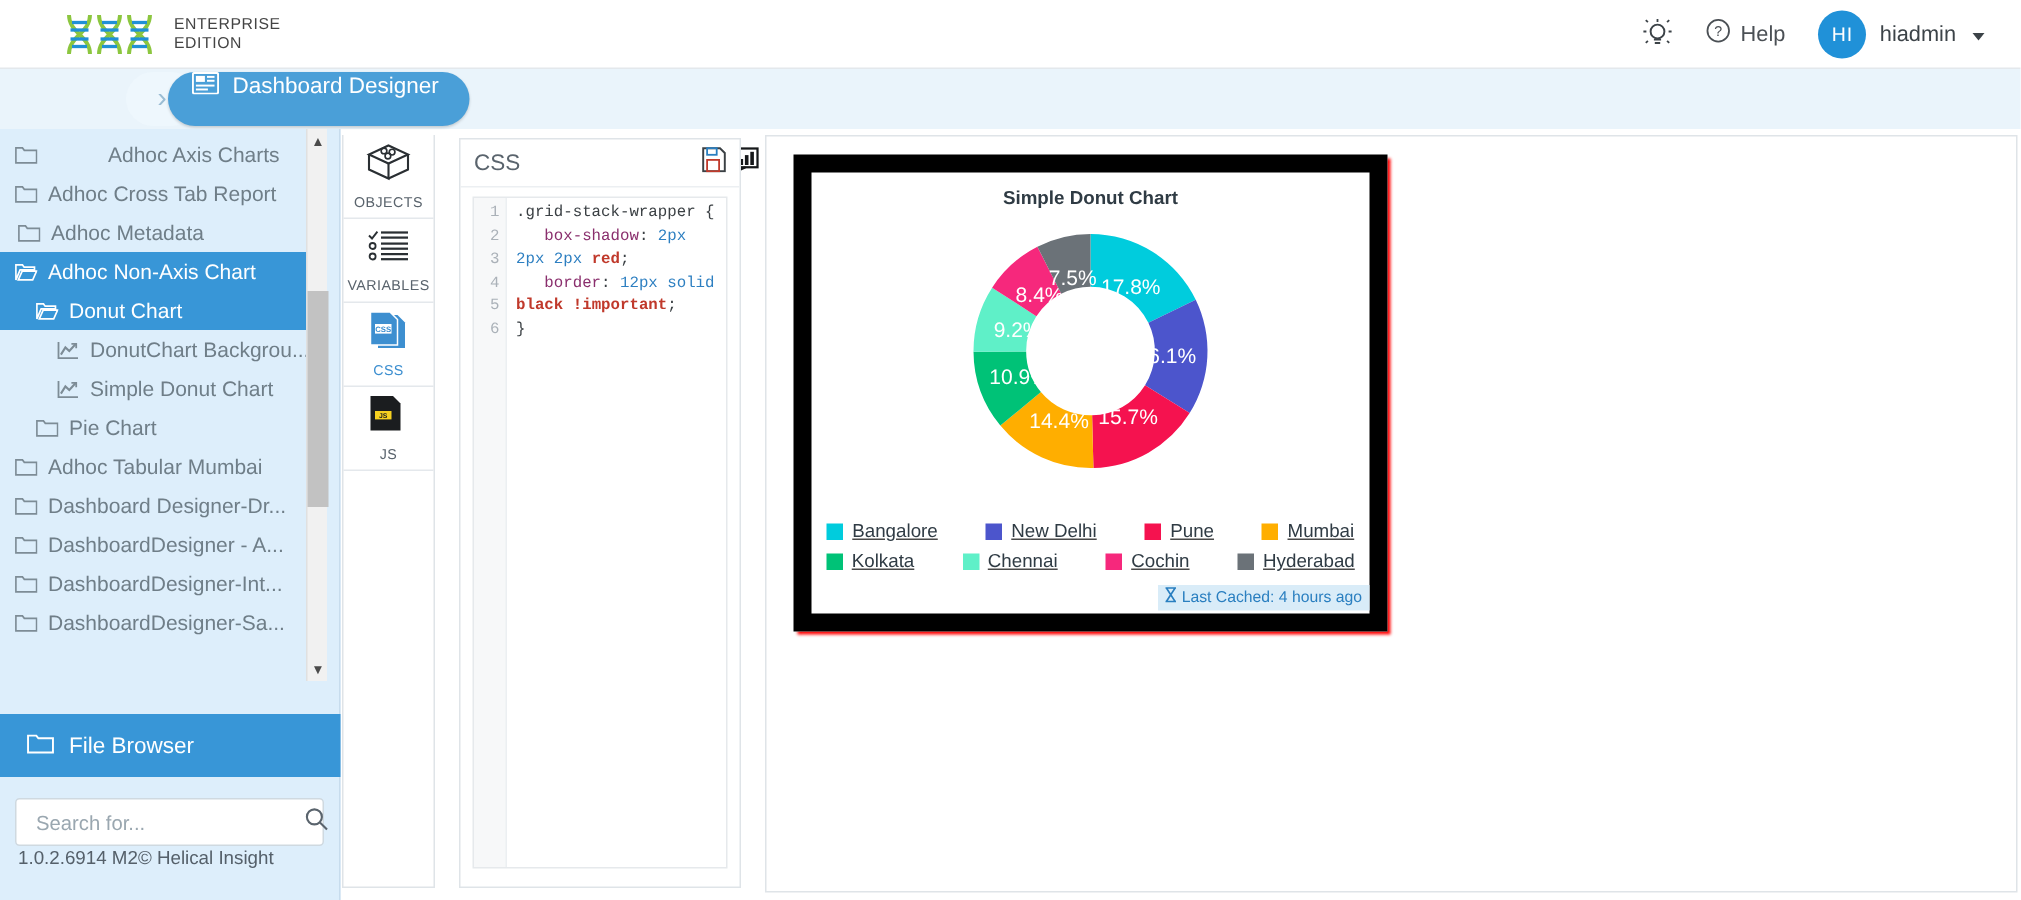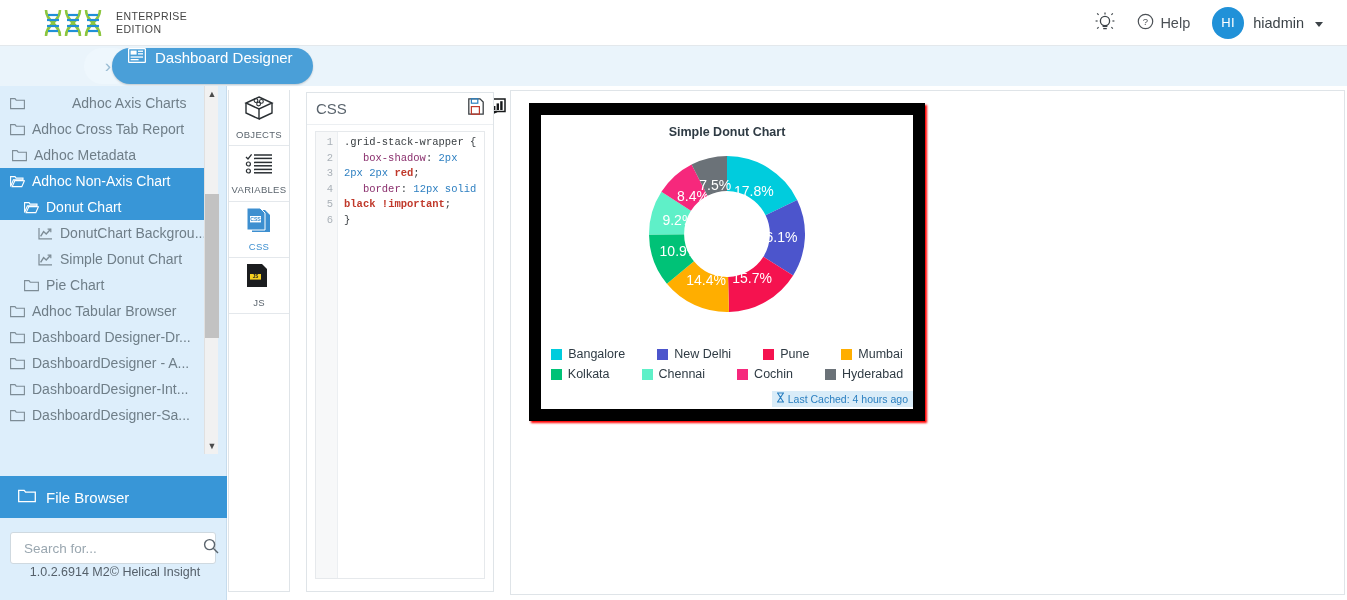--- a/index.html
+++ b/index.html
@@ -107,21 +107,21 @@
     background: #fff; border: 1px solid #cfd9e0; border-radius: 3px;
     display: flex; align-items: center; padding: 0 8px 0 11px;
   }
   .search-wrap input {
     border: none; outline: none; flex: 1; font-size: 13.5px;
     color: #6f7e88; font-family: "Liberation Sans", sans-serif; background: transparent;
   }
   .search-wrap input::placeholder { color: #9aa7b0; }
   .foot {
     position: absolute; left: 12px; top: 479px; width: 206px;
-    display: flex; justify-content: center; font-size: 12.5px; color: #55606a;
+    display: flex; justify-content: flex-start; font-size: 12.5px; color: #55606a;
   }
   
   .strip {
     position: absolute; left: 228px; top: 90px; width: 62px; height: 502px;
     background: #ffffff; border: 1px solid #dfe4e8; border-top: none;
   }
   .strip-item {
     height: 56px; border-bottom: 1px solid #e4e8ec;
     display: flex; flex-direction: column; align-items: center;
     justify-content: center; gap: 4px; cursor: pointer;
@@ -171,21 +171,21 @@
     text-align: center; font-size: 12.5px; font-weight: bold;
     color: #2f3b44; margin-top: 10px;
   }
   .donut-wrap { position: relative; width: 100%; height: 192px; }
   .donut-svg { position: absolute; left: 50%; transform: translateX(-50%); top: 0; }
   .legend {
     position: absolute; left: 0; top: 232px; width: 100%;
     display: flex; flex-wrap: wrap; justify-content: center;
     column-gap: 14px; row-gap: 6px; padding: 0 10px;
   }
-  .legend-row { display: flex; justify-content: center; gap: 32px; width: 100%; }
+  .legend-row { display: flex; justify-content: center; gap: 32px; width: 100%; text-decoration: underline; }
   .legend-item { display: flex; align-items: center; gap: 6px; cursor: pointer; }
   .legend-swatch { width: 11px; height: 11px; display: inline-block; }
   .legend-label { font-size: 12.5px; color: #2f3b44; }
   .cached {
     position: absolute; right: 0; bottom: 2px; background: #d9ecf8;
     color: #2a7fc0; font-size: 10.5px; padding: 1px 5px 2px 4px;
     display: flex; align-items: center; gap: 3px; cursor: pointer;
   }
 </style>
 </head>
@@ -394,21 +394,21 @@
           </svg>
         </span>
         <span>Pie Chart</span>
       </div>
       <div class="tree-item" style="padding-left: 10px;">
         <span class="ic">
           <svg width="15" height="13" viewBox="0 0 15 13">
             <path d="M0.6 11.6 V1.6 H5 L6.2 3.2 H14.4 V11.6 Z" fill="none" stroke="#7d8c96" stroke-width="1.1"></path>
           </svg>
         </span>
-        <span>Adhoc Tabular Browser</span>
+        <span>Adhoc Tabular Mumbai</span>
       </div>
       <div class="tree-item" style="padding-left: 10px;">
         <span class="ic">
           <svg width="15" height="13" viewBox="0 0 15 13">
             <path d="M0.6 11.6 V1.6 H5 L6.2 3.2 H14.4 V11.6 Z" fill="none" stroke="#7d8c96" stroke-width="1.1"></path>
           </svg>
         </span>
         <span>Dashboard Designer-Dr...</span>
       </div>
       <div class="tree-item" style="padding-left: 10px;">

